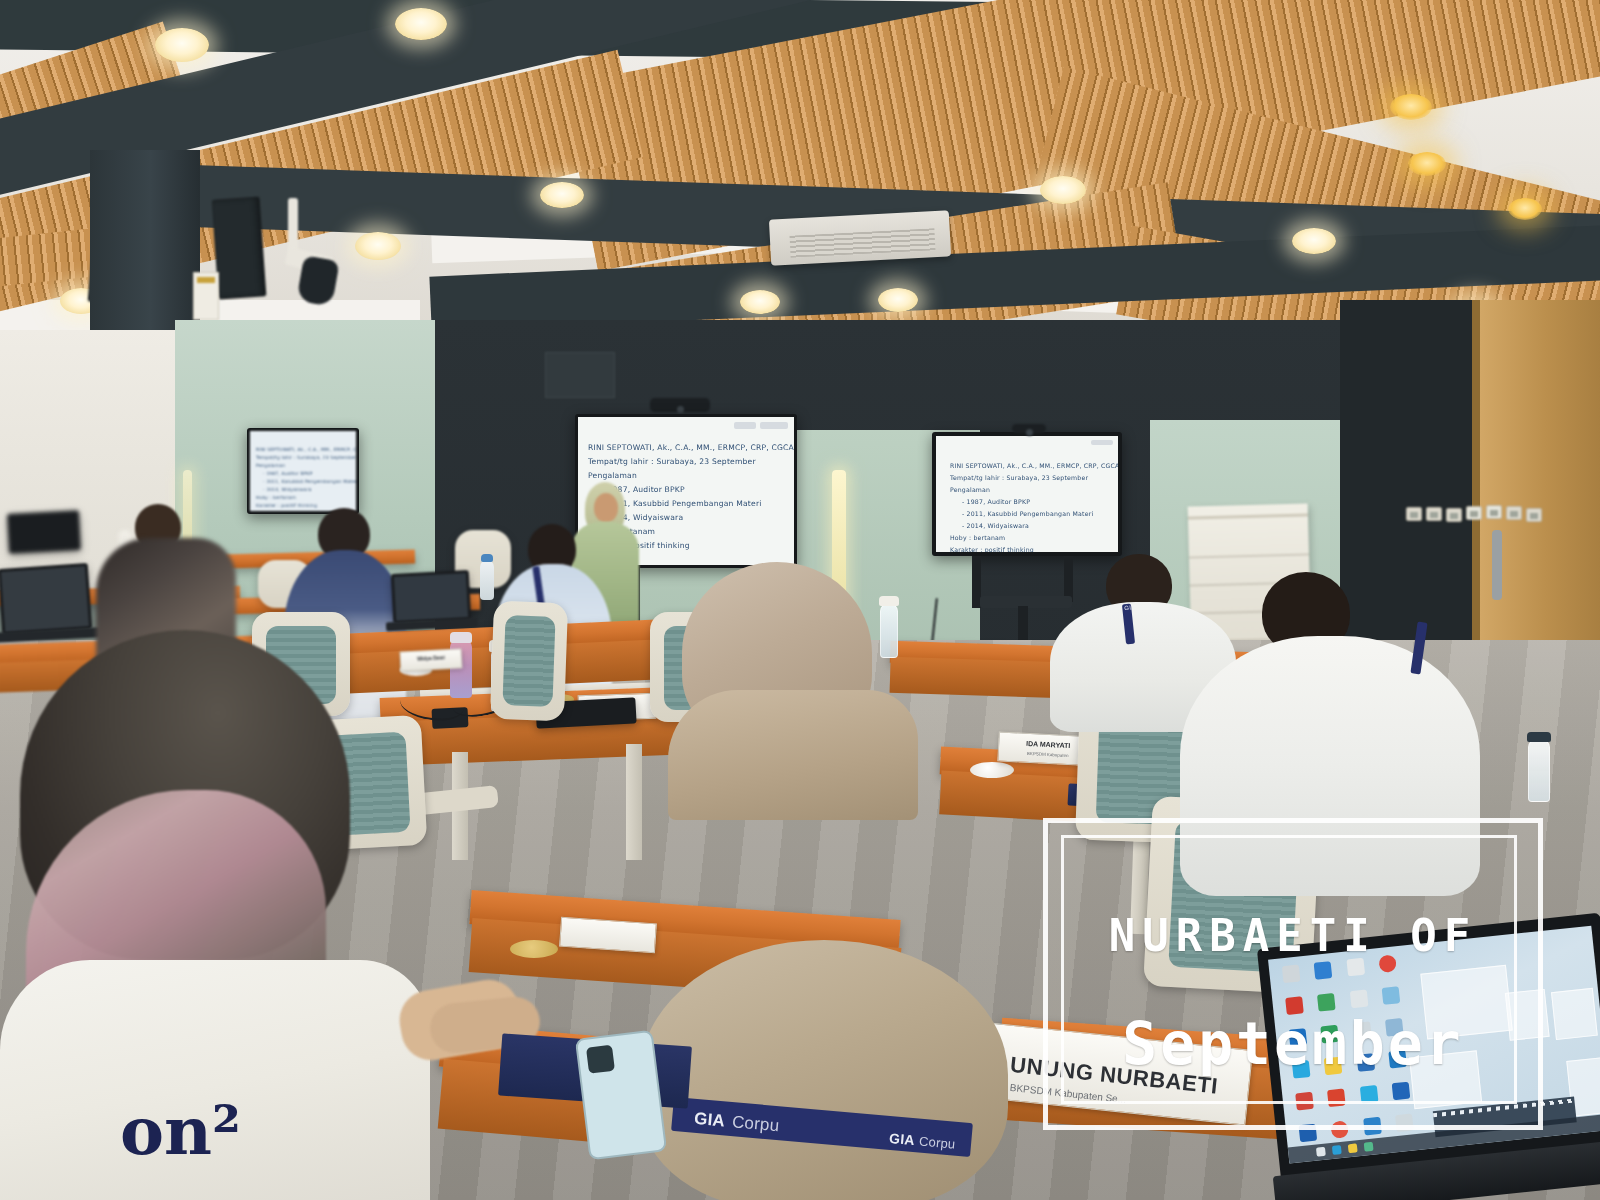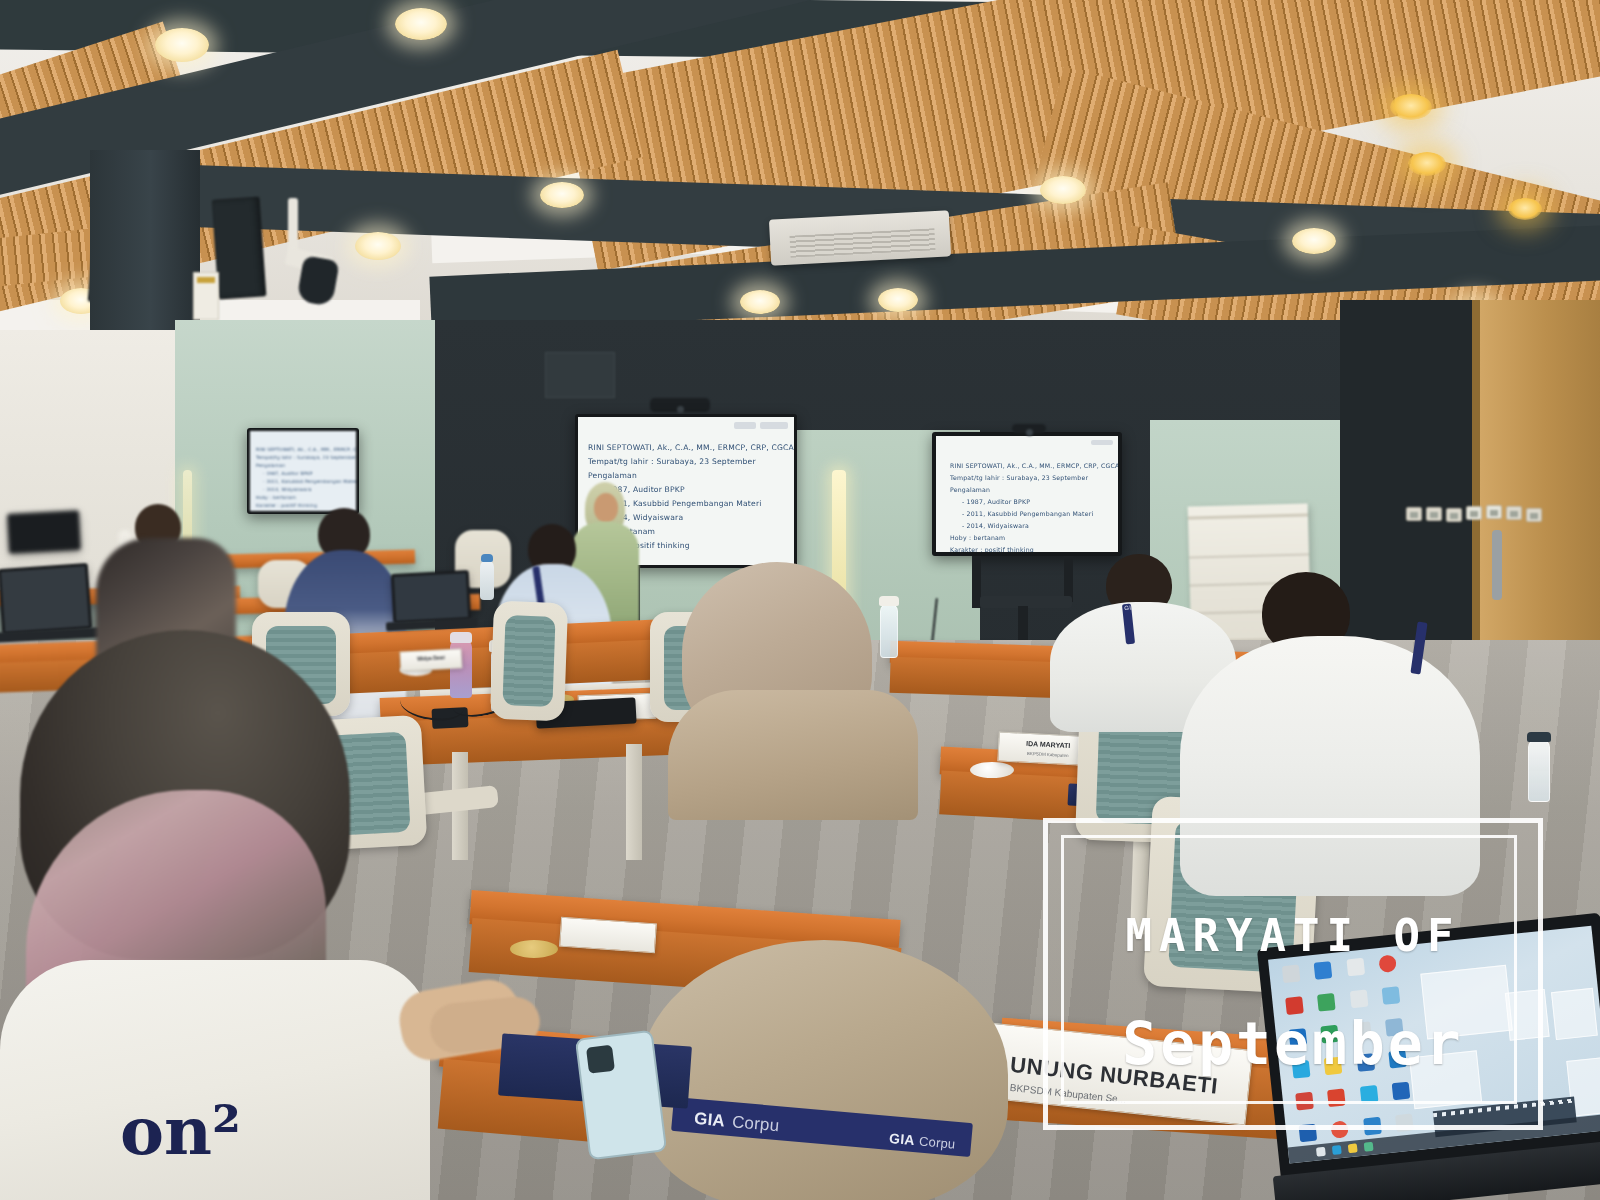--- a/index.html
+++ b/index.html
@@ -635,17 +635,17 @@
         <div class="tb-ico" style="left:60px;background:#f0c93f;"></div>
         <div class="tb-ico" style="left:76px;background:#54b98b;"></div>
       </div>
     </div>
     <div class="laptop-base" style="left:-8px;top:228px;width:360px;height:42px;background:linear-gradient(180deg,#2a2e32,#16191c);border-radius:4px;"></div>
   </div>
 
   <div id="watermark">
     <div class="wm-frame"></div>
     <div class="wm-frame2"></div>
-    <div class="wm-line" id="wm-l1">MARYATI OF</div>
+    <div class="wm-line" id="wm-l1">NURBAETI OF</div>
     <div class="wm-line" id="wm-l2">September</div>
   </div>
 
 </div>
 
 </body></html>

